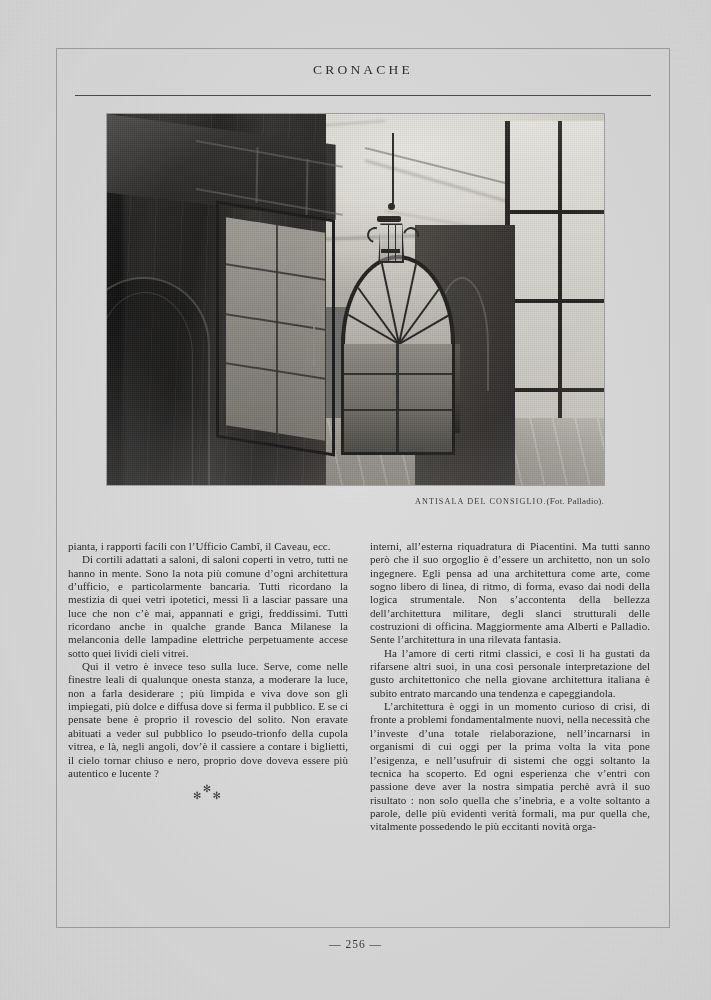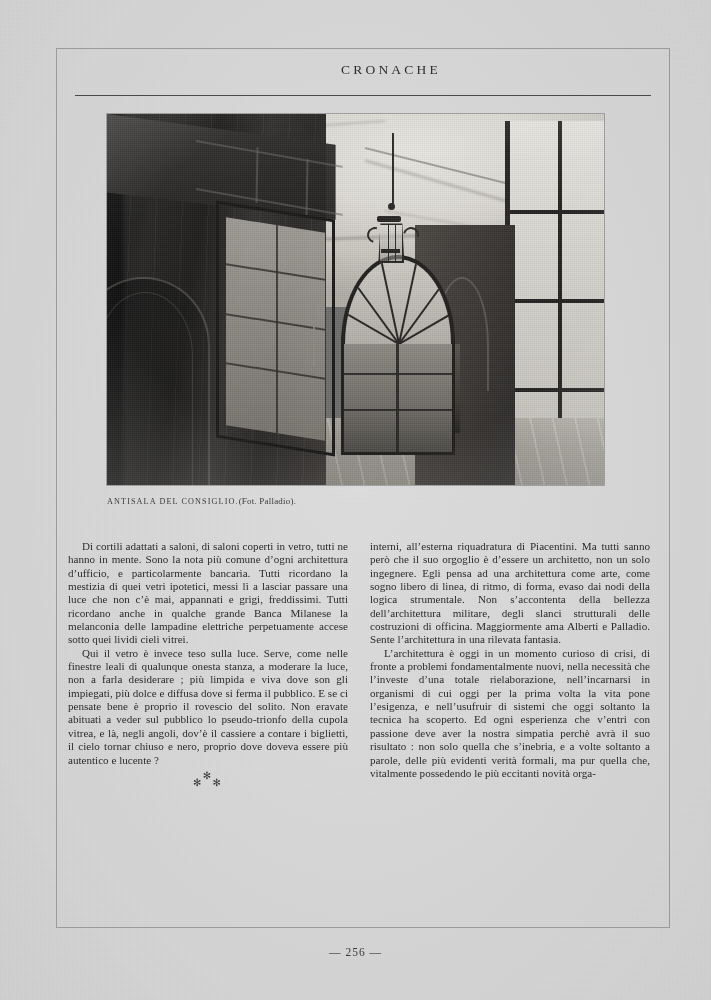--- a/index.html
+++ b/index.html
@@ -34,21 +34,20 @@
   }
 
   
   .running-head{
     position:absolute;left:56px;top:62px;width:614px;
     text-align:center;
     font-size:13.5px;
     letter-spacing:3.2px;
     color:#2e2e30;
     font-family:"Liberation Serif", serif;
-    padding-left:28px;
   }
   .head-rule{
     position:absolute;left:75px;top:95px;width:576px;height:1px;
     background:#4a4a4c;
   }
 
   
   .photo{
     position:absolute;
     left:107px;top:114px;width:497px;height:371px;
@@ -240,21 +239,21 @@
     opacity:.75;
   }
   .photo-fade{
     position:absolute;inset:0;pointer-events:none;
     background:radial-gradient(ellipse 85% 85% at 50% 45%, rgba(255,255,255,0) 55%, rgba(230,230,228,.22) 100%);
   }
 
   
   .caption{
     position:absolute;left:107px;top:494px;width:497px;height:14px;
-    display:flex;justify-content:flex-start;align-items:center;
+    display:flex;justify-content:flex-end;align-items:center;
     color:#3a3a3c;
   }
   .caption-title{
     font-size:8.2px;letter-spacing:1.1px;
   }
   .caption-credit{
     font-size:9px;letter-spacing:.2px;
   }
 
   
@@ -277,21 +276,21 @@
   .asterism{
     text-align:center;font-size:10px;letter-spacing:2px;color:#3a3a3c;
     line-height:12px;margin:5px 0 3px 0;
   }
   .asterism .top{display:block;line-height:7px;}
   .asterism .bot{display:block;line-height:8px;}
 
   
   .folio{
     position:absolute;left:0;top:938px;width:711px;
-    text-align:center;font-size:11.5px;letter-spacing:1px;color:#3a3a3c;margin-top:8px;
+    text-align:center;font-size:11.5px;letter-spacing:1px;color:#3a3a3c;
   }
 </style>
 </head>
 <body>
 
 <div class="paper"></div>
 
 <div class="frame"></div>
 
 <div class="running-head">CRONACHE</div>
@@ -371,28 +370,30 @@
 </div>
 
 <div class="caption">
   <span class="caption-title">ANTISALA DEL CONSIGLIO.</span>
   <span class="caption-credit">(Fot. Palladio).</span>
 </div>
 
 <div class="columns">
 
   <div class="col">
+    <p class="noindent">pianta, i rapporti facili con l’Ufficio Cambî, il Caveau, ecc.</p>
     <p>Di cortili adattati a saloni, di saloni coperti in vetro, tutti ne hanno in mente. Sono la nota più comune d’ogni architettura d’ufficio, e particolarmente bancaria. Tutti ricordano la mestizia di quei vetri ipotetici, messi lì a lasciar passare una luce che non c’è mai, appannati e grigi, freddissimi. Tutti ricordano anche in qualche grande Banca Milanese la melanconia delle lampadine elettriche perpetuamente accese sotto quei lividi cieli vitrei.</p>
     <p>Qui il vetro è invece teso sulla luce. Serve, come nelle finestre leali di qualunque onesta stanza, a moderare la luce, non a farla desiderare ; più limpida e viva dove son gli impiegati, più dolce e diffusa dove si ferma il pubblico. E se ci pensate bene è proprio il rovescio del solito. Non eravate abituati a veder sul pubblico lo pseudo-trionfo della cupola vitrea, e là, negli angoli, dov’è il cassiere a contare i biglietti, il cielo tornar chiuso e nero, proprio dove doveva essere più autentico e lucente ?</p>
     <div class="asterism">
       <span class="top">✻</span>
       <span class="bot">✻&nbsp;&nbsp;✻</span>
     </div>
   </div>
 
   <div class="col">
     <p class="noindent">interni, all’esterna riquadratura di Piacentini. Ma tutti sanno però che il suo orgoglio è d’essere un architetto, non un solo ingegnere. Egli pensa ad una architettura come arte, come sogno libero di linea, di ritmo, di forma, evaso dai nodi della logica strumentale. Non s’accontenta della bellezza dell’architettura militare, degli slanci strutturali delle costruzioni di officina. Maggiormente ama Alberti e Palladio. Sente l’architettura in una rilevata fantasia.</p>
+    <p>Ha l’amore di certi ritmi classici, e così li ha gustati da rifarsene altri suoi, in una così personale interpretazione del gusto architettonico che nella giovane architettura italiana è subito entrato marcando una tendenza e capeggiandola.</p>
     <p>L’architettura è oggi in un momento curioso di crisi, di fronte a problemi fondamentalmente nuovi, nella necessità che l’investe d’una totale rielaborazione, nell’incarnarsi in organismi di cui oggi per la prima volta la vita pone l’esigenza, e nell’usufruir di sistemi che oggi soltanto la tecnica ha scoperto. Ed ogni esperienza che v’entri con passione deve aver la nostra simpatia perchè avrà il suo risultato : non solo quella che s’inebria, e a volte soltanto a parole, delle più evidenti verità formali, ma pur quella che, vitalmente possedendo le più eccitanti novità orga-</p>
   </div>
 
 </div>
 
 <div class="folio">— 256 —</div>
 
 </body></html>

